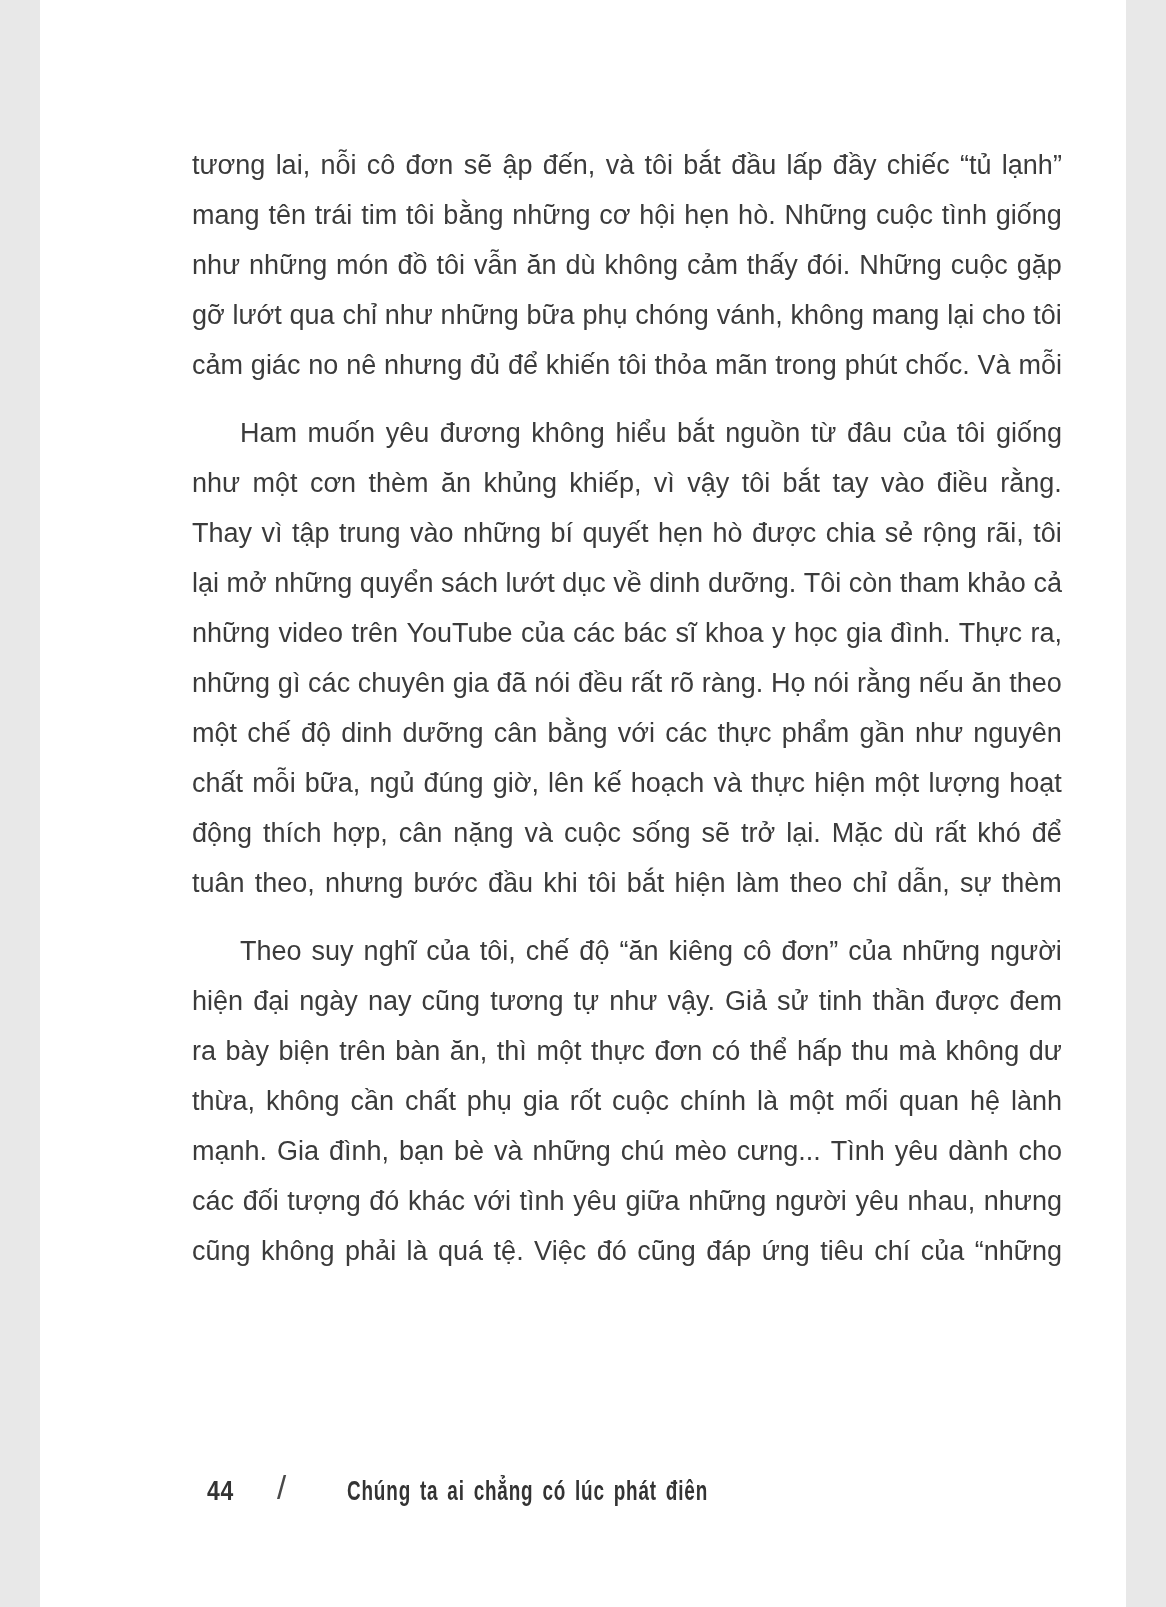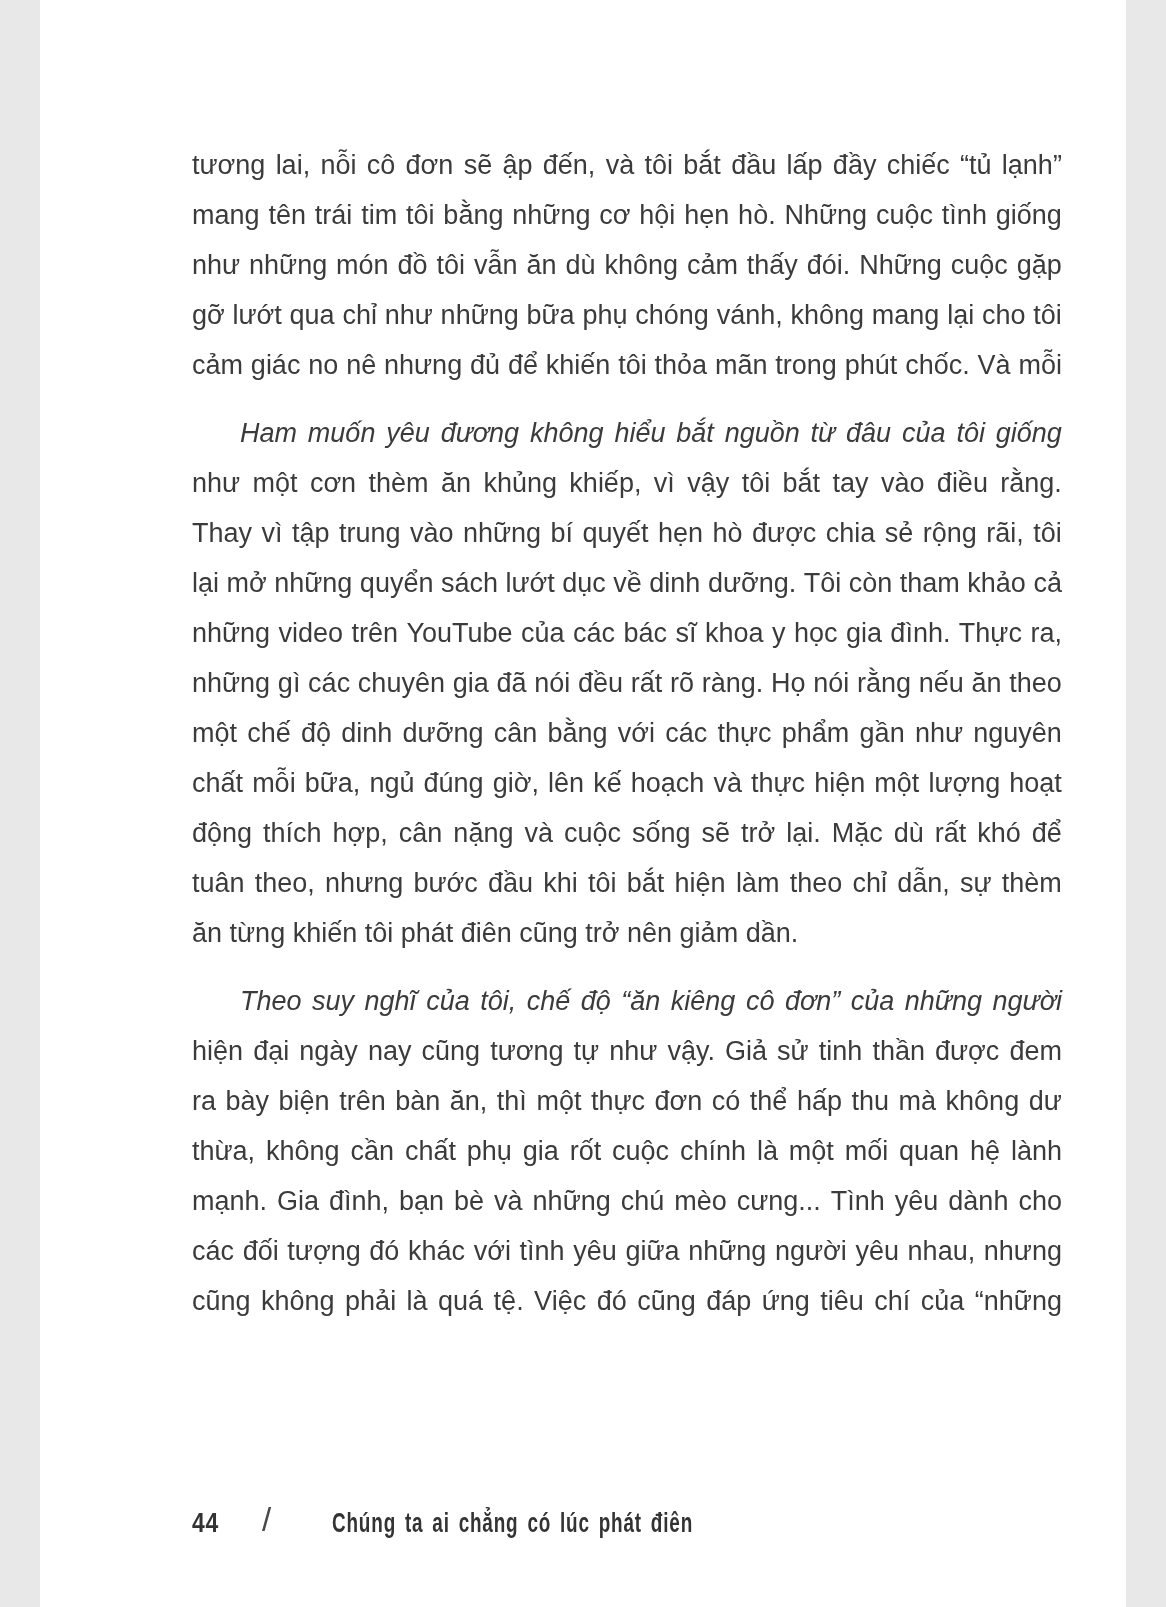--- a/index.html
+++ b/index.html
@@ -34,31 +34,30 @@
     font-size: 27px;
     white-space: nowrap;
     overflow: visible;
   }
   .line span { display: inline-block; }
   .line span:not(:last-child) { padding-right: 5px; }
   .line.last {
     display: block;
     white-space: normal;
   }
-  .line.indent { padding-left: 48px; font-style: italic; }
+  .line.indent { padding-left: 48px; }
   .footer {
     position: absolute;
-    left: 0;
+    left: 15px;
     top: 1466px;
     width: 100%;
     height: 50px;
     line-height: 50px;
     font-weight: bold;
     color: var(--footer-color, #333333);
-    margin-top: 32px;
   }
   .pagenum {
     position: absolute;
     left: 152px;
     font-size: 27px;
     letter-spacing: 1px;
     transform: scaleX(0.85);
     transform-origin: 0 50%;
   }
   .slash {
@@ -340,21 +339,20 @@
           <span>tôi</span>
           <span>bắt</span>
           <span>hiện</span>
           <span>làm</span>
           <span>theo</span>
           <span>chỉ</span>
           <span>dẫn,</span>
           <span>sự</span>
           <span>thèm</span>
         </div>
-        <div class="line last">ăn từng khiến tôi phát điên cũng trở nên giảm dần.</div>
       </div>
       <div class="paragraph">
         <div class="line indent">
           <span>Theo</span>
           <span>suy</span>
           <span>nghĩ</span>
           <span>của</span>
           <span>tôi,</span>
           <span>chế</span>
           <span>độ</span>

